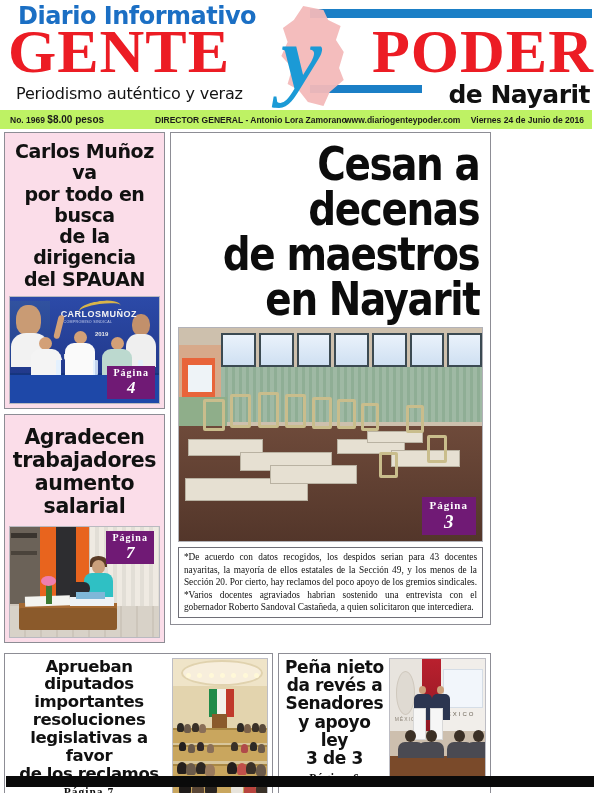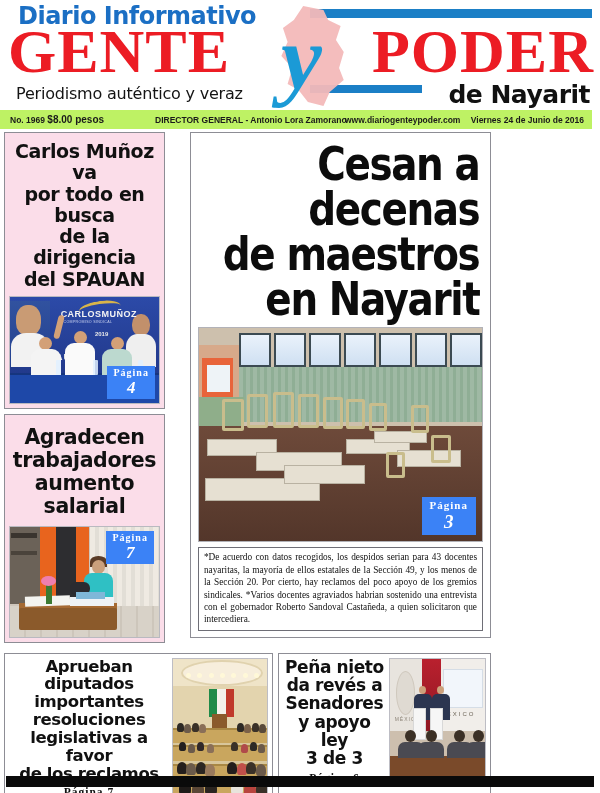--- a/index.html
+++ b/index.html
@@ -86,29 +86,29 @@
     font-family:"DejaVu Sans",sans-serif;
     font-weight:bold;color:#111;text-align:center;
     line-height:1.12;letter-spacing:-0.4px;
   }
   .hd1{font-size:19px;padding:4px 2px 6px;}
   .hd2{font-size:20.5px;padding:7px 2px 8px;}
   .lphoto{position:relative;width:100%;overflow:hidden;border:1px solid #b9b9c0;box-sizing:border-box;}
 
   
   .badge{
-    position:absolute;background:#3b82f6;color:#fff;text-align:center;
+    position:absolute;background:#701a75;color:#fff;text-align:center;
     font-family:"Liberation Serif",serif;font-weight:bold;
     padding:2px 6px 3px;line-height:1;
   }
   .badge .bw{font-size:10px;letter-spacing:1px;display:block;}
   .badge .bn{font-size:17px;display:block;margin-top:1px;font-style:italic;}
 
   
-  .main-panel{padding:6px 7px 6px 7px;margin-left:20px;}
+  .main-panel{padding:6px 7px 6px 7px;}
   .main-hd{
     font-family:"DejaVu Sans Condensed","DejaVu Sans",sans-serif;
     font-weight:bold;font-size:47px;line-height:0.96;
     color:#0c0c0c;text-align:right;letter-spacing:-1.5px;
     transform:scaleX(0.92);transform-origin:right center;
     padding:2px 4px 6px 0;
   }
   .main-photo{position:relative;width:100%;height:215px;overflow:hidden;border:1px solid #b2b2b8;box-sizing:border-box;}
   .caption{
     margin-top:5px;border:1px solid #6e6e76;padding:3px 5px 4px;

